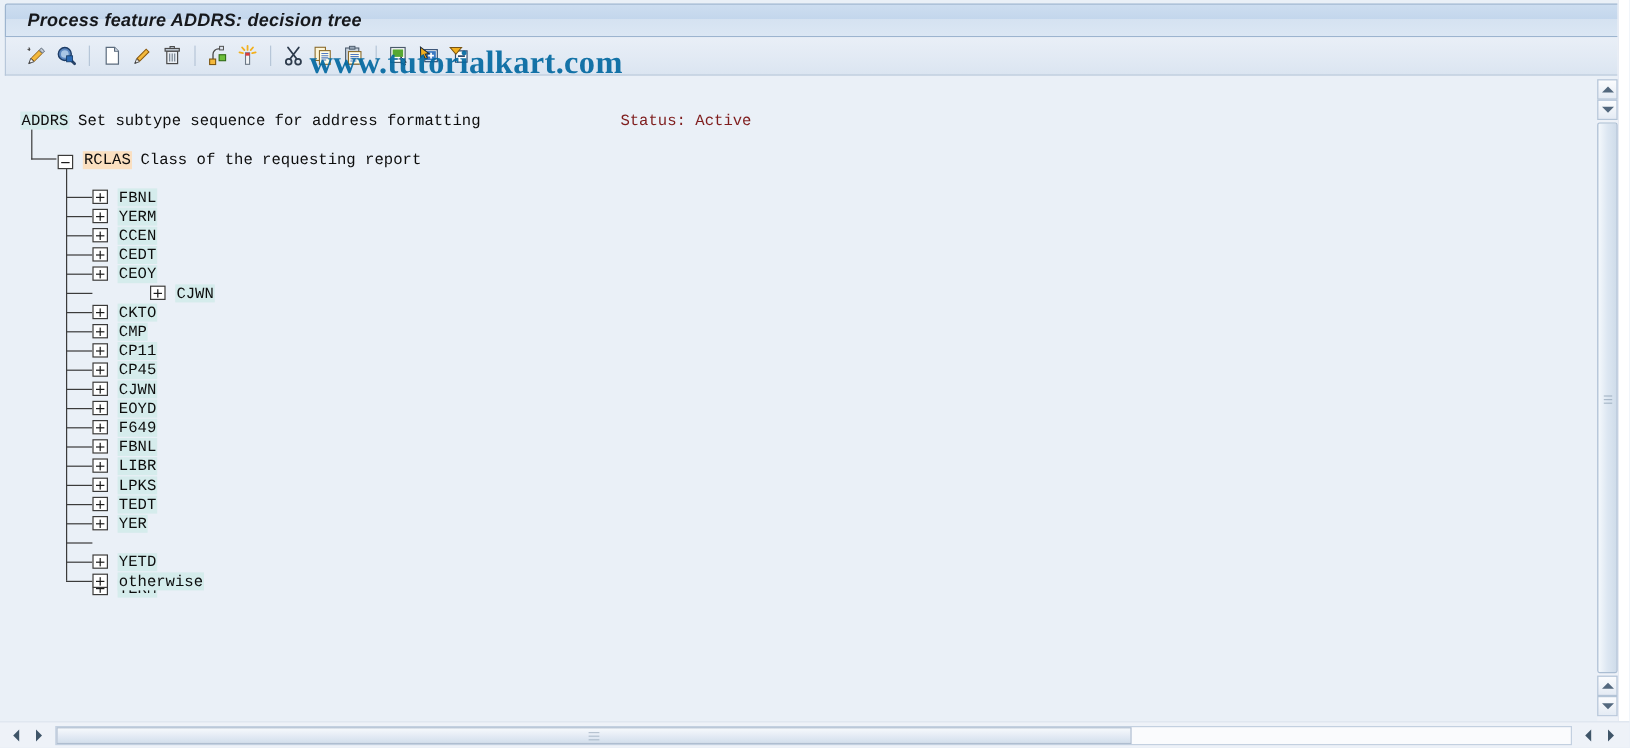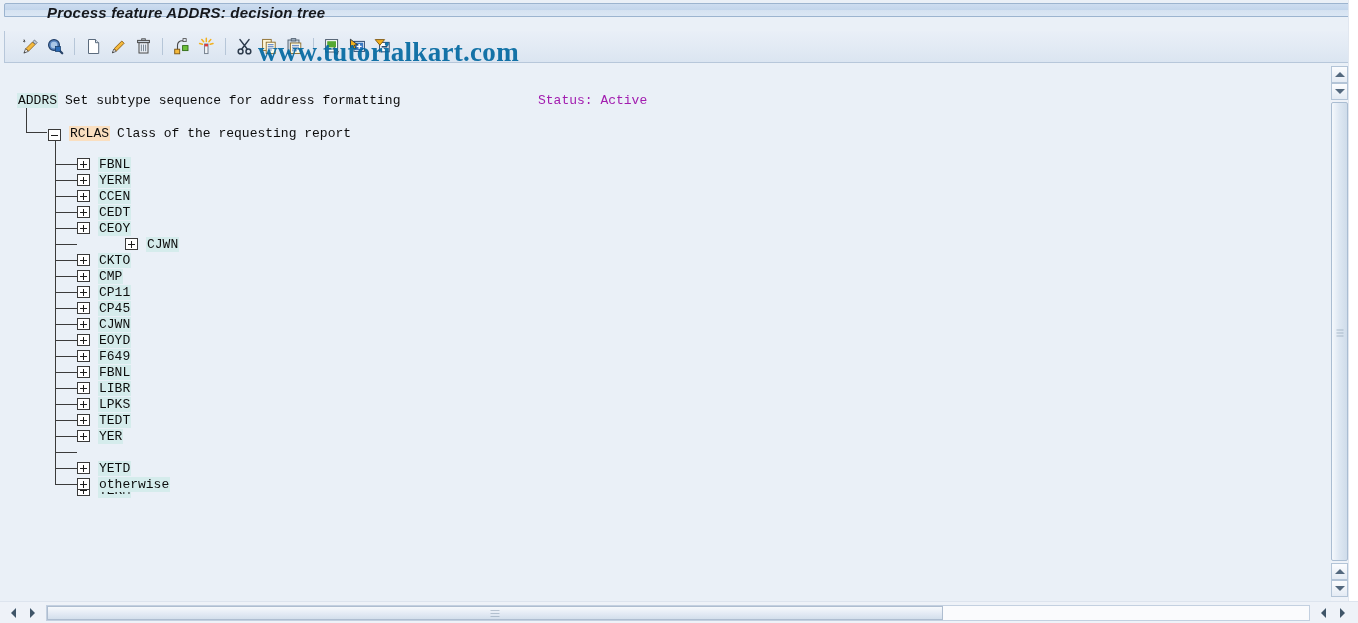--- a/index.html
+++ b/index.html
@@ -14,25 +14,25 @@
   #app {
     position: relative;
     width: 1358px; height: 623px;
     background: #eaf0f7;
   }
 
   
   .titlebar {
     position: absolute;
     left: 4px; top: 3px;
-    width: 1348px; height: 14px;
+    width: 1348px; height: 28px;
     background: linear-gradient(to bottom, #cdddf0 0%, #c3d6ec 46%, #d5e2f1 47%, #dbe7f4 100%);
     border: 1px solid #9cb4cf;
     border-radius: 2px 2px 0 0;
-    display: flex; align-items: flex-start; padding-left: 24px;
+    display: flex; align-items: center;
   }
   .titlebar .title {
     margin-left: 18px;
     font-size: 15px;
     font-weight: bold;
     font-style: italic;
     color: #16181c;
     letter-spacing: .2px;
     white-space: nowrap;
   }
@@ -106,24 +106,24 @@
     left: 13px; top: 26px;
     height: 17px;
     display: flex; align-items: center;
   }
   .code-hl { background: #d5ecec; padding: 0 1px; }
   .code-hl-orange { background: #fadfc0; padding: 0 1px; }
   .desc { margin-left: 7px; }
 
   .statusline {
     position: absolute;
-    left: 534px; top: 26px;
+    left: 513px; top: 26px;
     font-family: "Liberation Mono", "DejaVu Sans Mono", monospace;
     font-size: 13px;
-    color: #a21caf;
+    color: #7f1d1d;
     height: 17px;
     display: flex; align-items: center;
   }
 
   
   .lvl1row {
     position: absolute;
     left: 44px; top: 58px;
     height: 17px;
     display: flex; align-items: flex-end;

